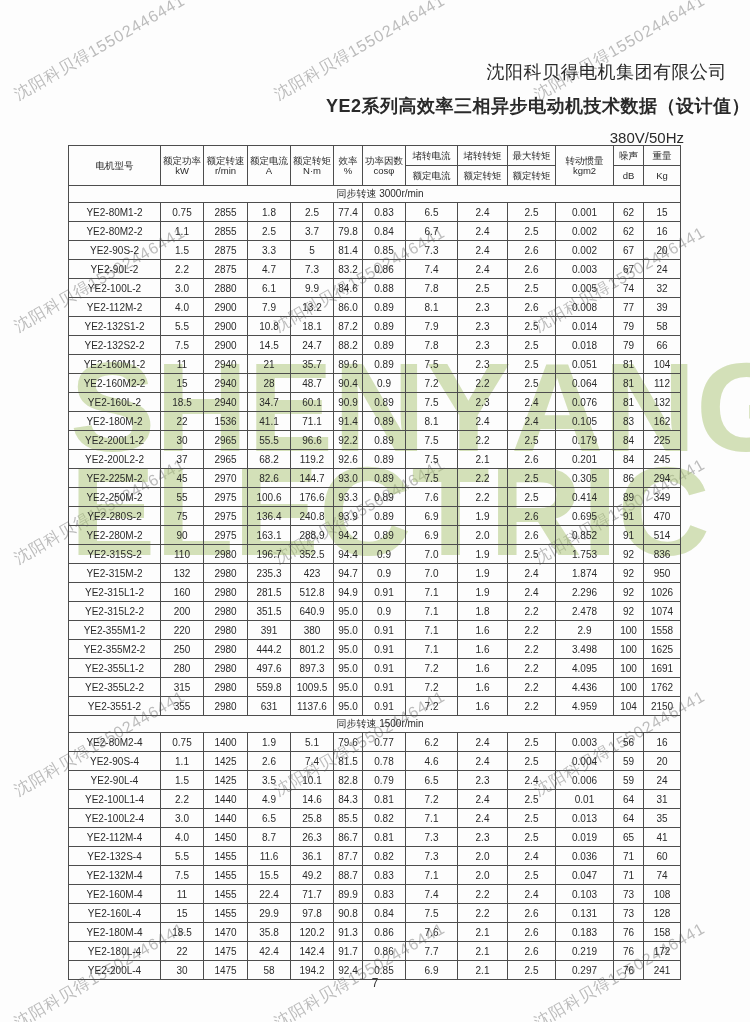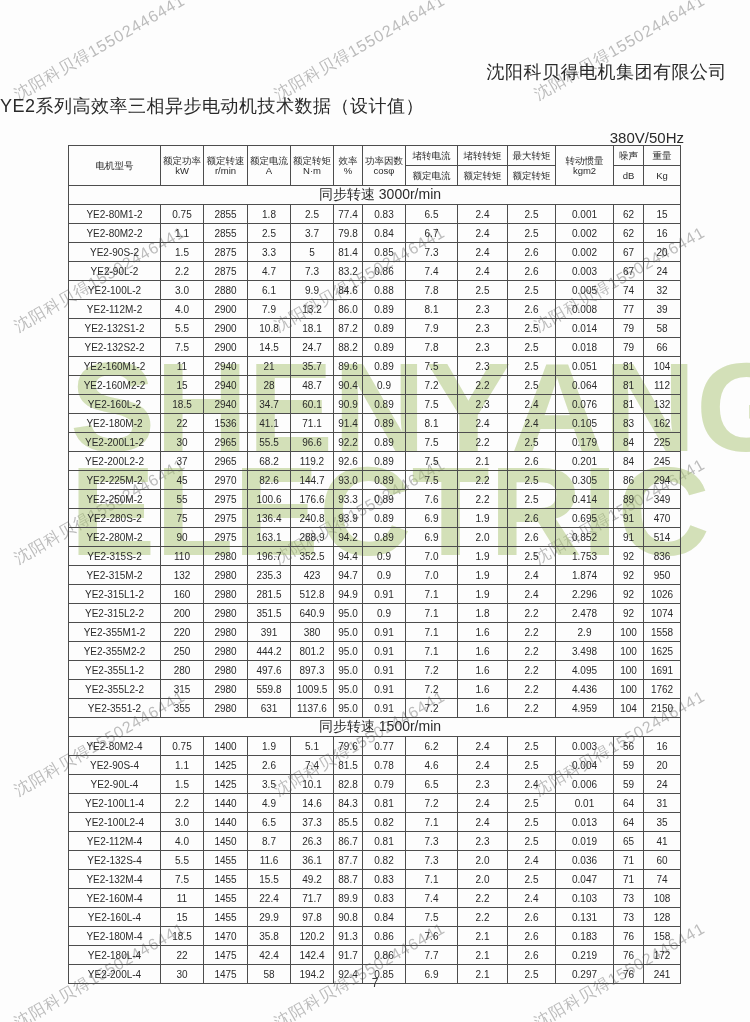--- a/index.html
+++ b/index.html
@@ -28,41 +28,41 @@
     font-size:128px;line-height:100px;
     transform:scaleY(0.98);
   }
   
   .company{
     position:absolute;top:60px;right:23px;z-index:1;
     font-size:18px;font-weight:normal;letter-spacing:0.5px;
   }
   .doc-title{
     position:absolute;top:94px;left:0;width:100%;z-index:1;
-    text-align:left;font-size:18px;font-weight:normal;letter-spacing:0.5px;
+    text-align:right;font-size:18px;font-weight:bold;letter-spacing:0.5px;
   }
   .voltage{
     position:absolute;top:129px;right:66px;z-index:1;
     font-size:15px;
   }
   
   table.motor{
     position:absolute;top:145px;left:68px;z-index:1;
     width:612px;border-collapse:collapse;table-layout:fixed;
     background:transparent;
   }
   table.motor th,table.motor td{
     border:1px solid #4d4d4d;
     padding:0;text-align:center;vertical-align:middle;
     font-weight:normal;color:#2a2a2a;background:transparent;
     overflow:hidden;white-space:nowrap;
   }
   table.motor thead th{height:19px;font-size:9.5px;line-height:10px;}
   table.motor td{height:18px;font-size:10px;}
-  tr.section-row td{height:16px;font-size:14px;padding-left:11px;}
+  tr.section-row td{height:16px;font-size:10px;padding-left:11px;}
   .pageno{
     position:absolute;top:976px;left:0;width:100%;z-index:1;
     text-align:center;font-size:12px;color:#3a3a3a;
   }
 </style>
 </head>
 <body>
 
 <div class="page">
 
@@ -619,21 +619,21 @@
           <td>2.5</td>
           <td>0.01</td>
           <td>64</td>
           <td>31</td>
         </tr>
         <tr>
           <td>YE2-100L2-4</td>
           <td>3.0</td>
           <td>1440</td>
           <td>6.5</td>
-          <td>37.3</td>
+          <td>25.8</td>
           <td>85.5</td>
           <td>0.82</td>
           <td>7.1</td>
           <td>2.4</td>
           <td>2.5</td>
           <td>0.013</td>
           <td>64</td>
           <td>35</td>
         </tr>
         <tr>

